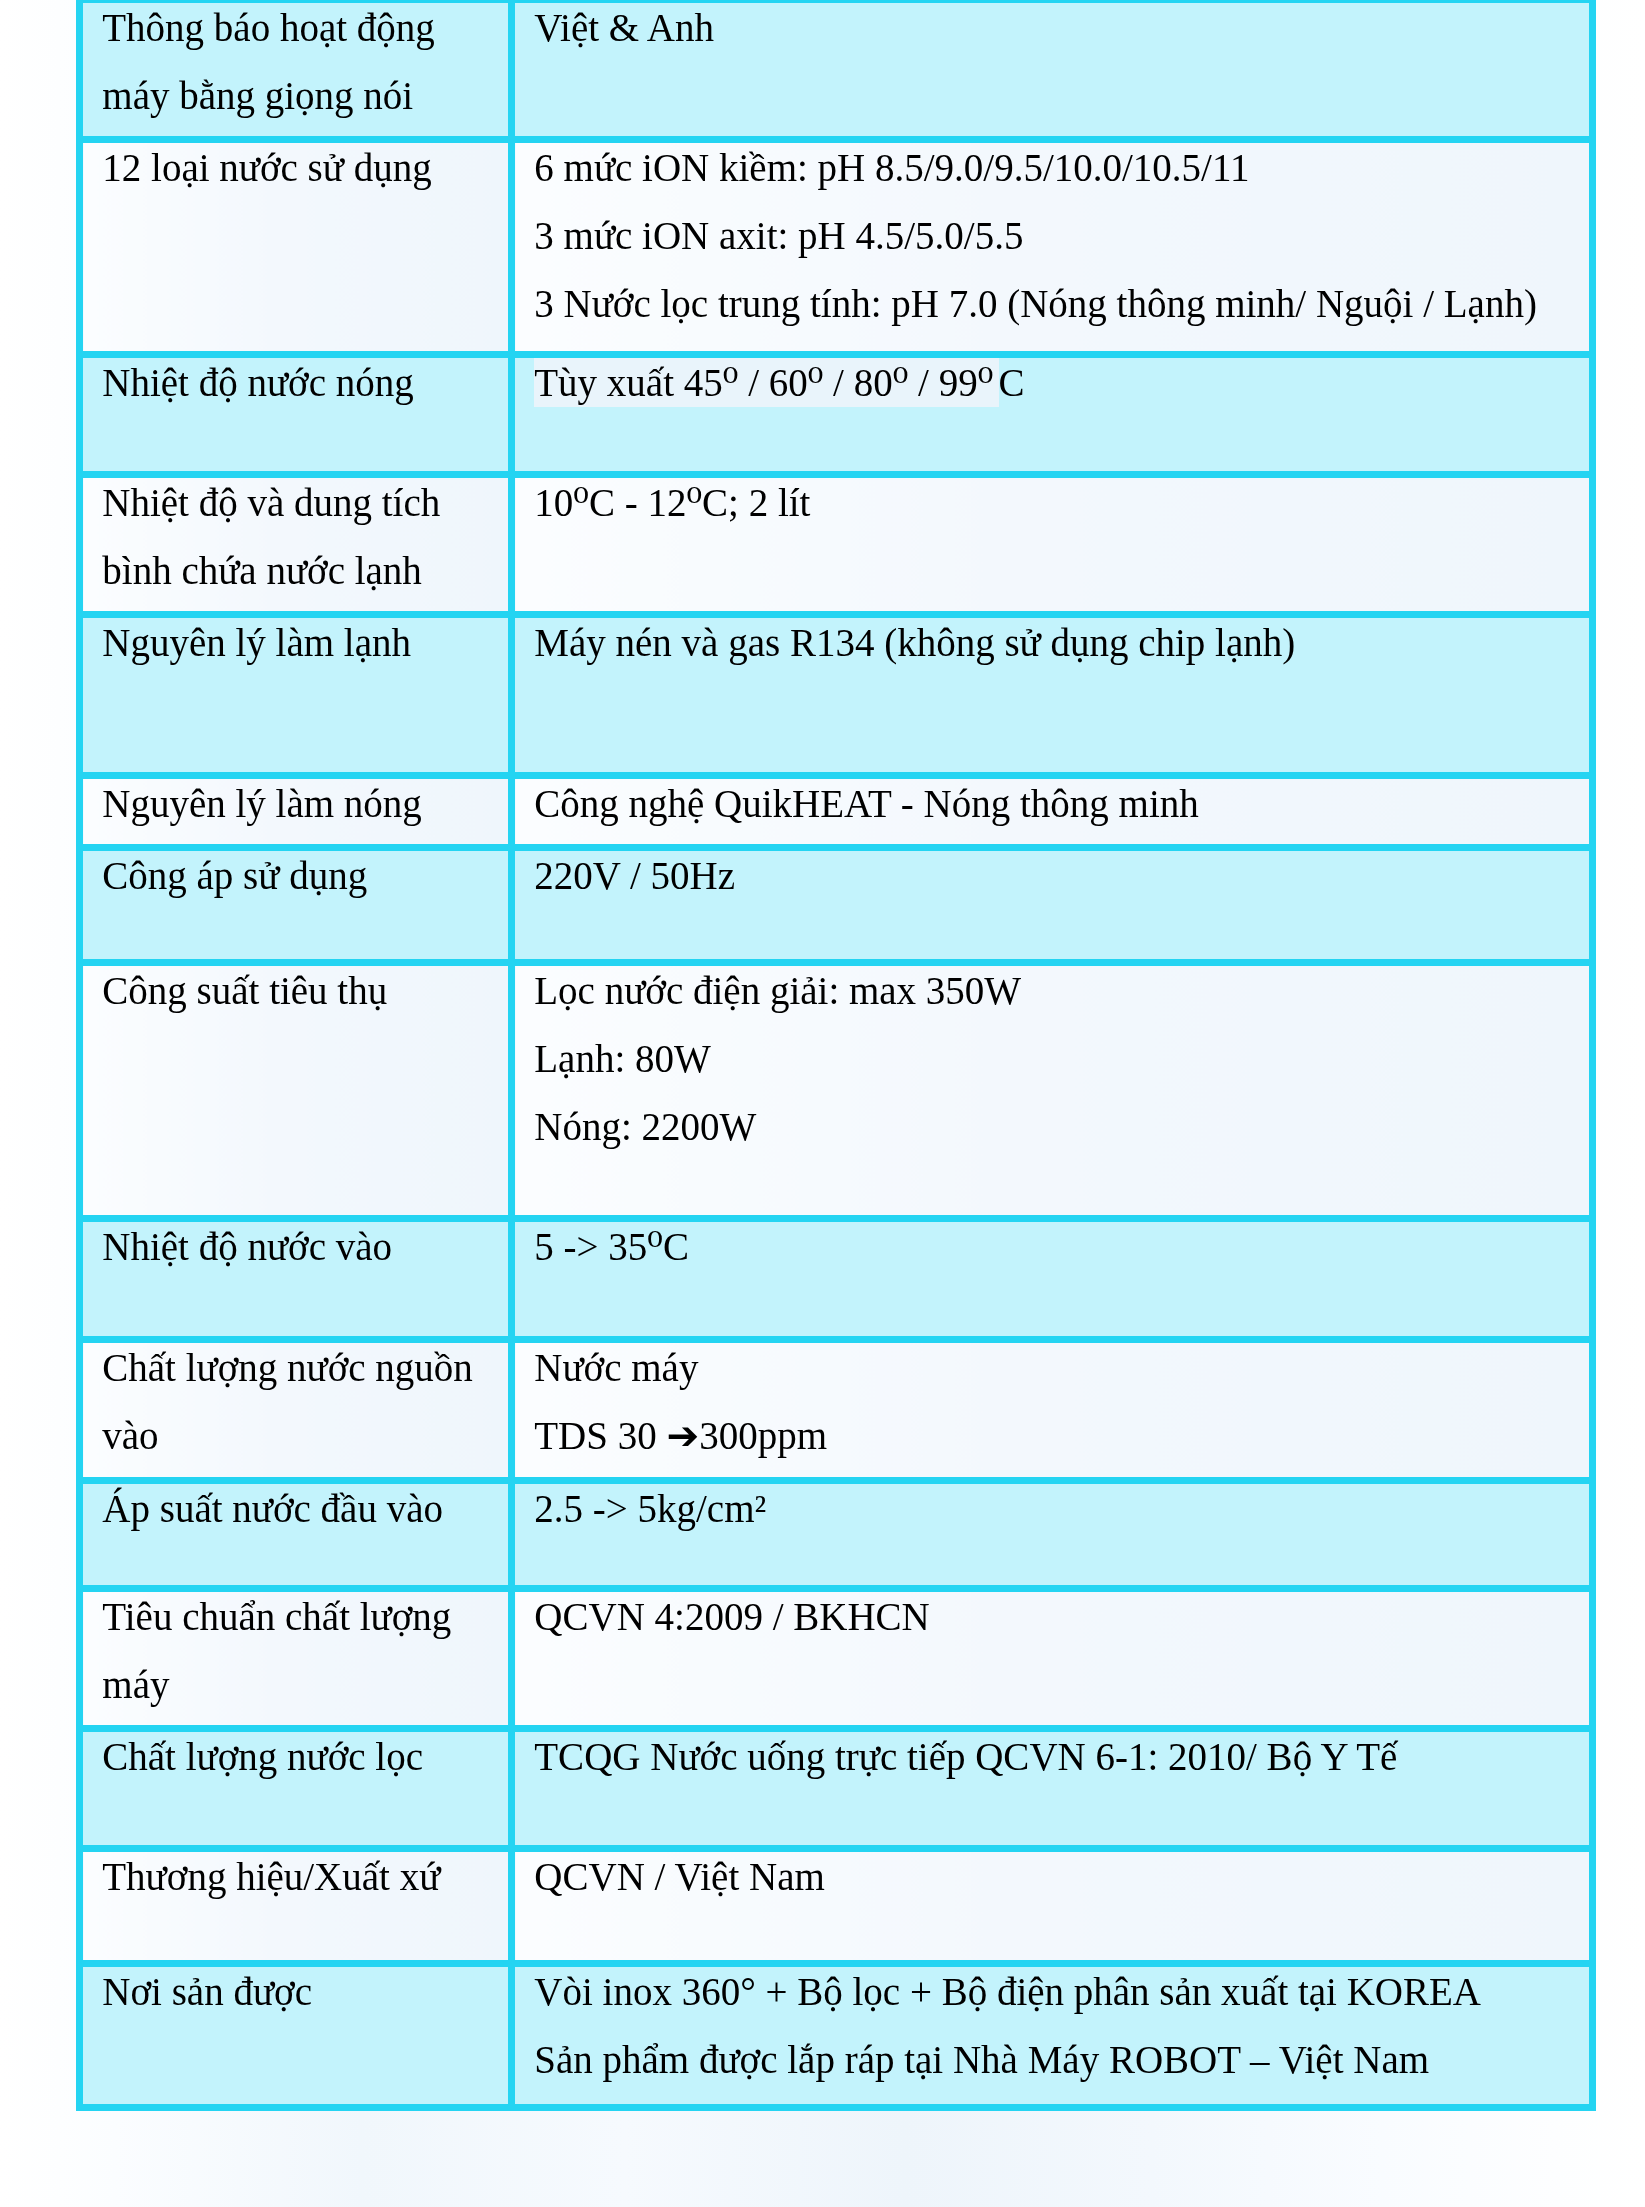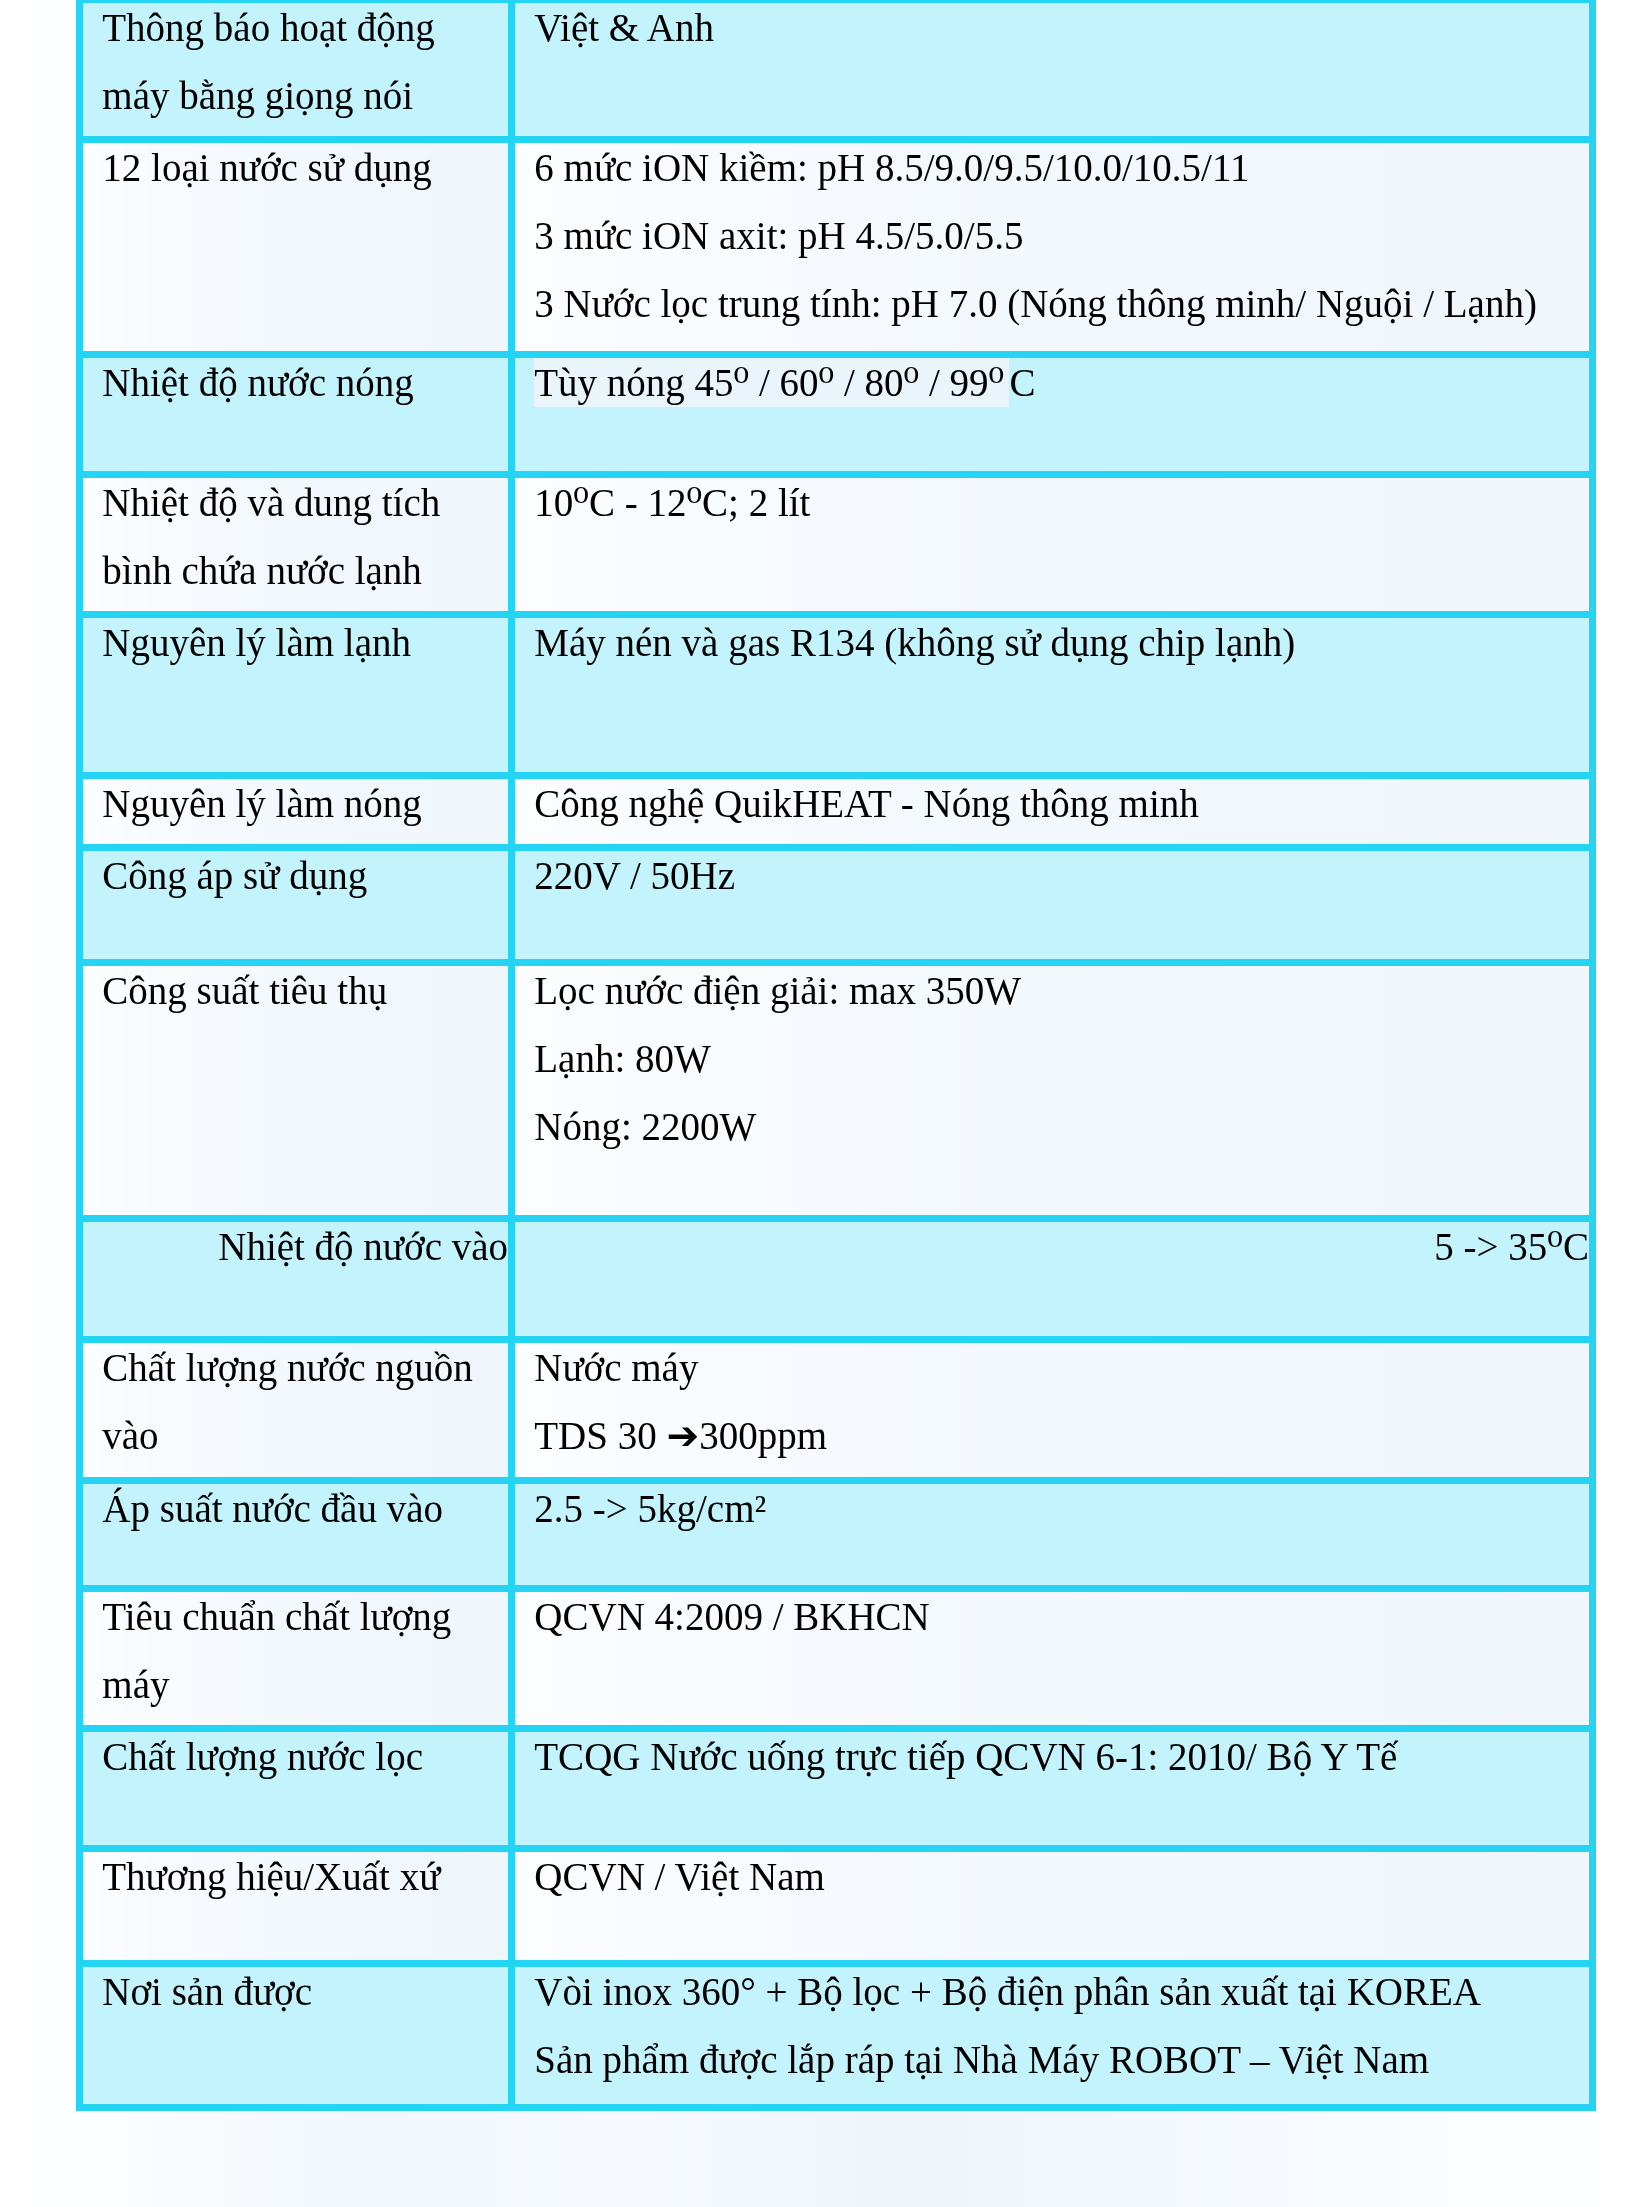--- a/index.html
+++ b/index.html
@@ -48,21 +48,21 @@
   }
   
   tbody tr:nth-child(1){height:140px;}
   tbody tr:nth-child(2){height:215px;}
   tbody tr:nth-child(3){height:120px;}
   tbody tr:nth-child(4){height:140px;}
   tbody tr:nth-child(5){height:161px;}
   tbody tr:nth-child(6){height:72px;}
   tbody tr:nth-child(7){height:115px;}
   tbody tr:nth-child(8){height:256px;}
-  tbody tr:nth-child(9){height:121px;text-align:right;}
+  tbody tr:nth-child(9){height:121px;}
   tbody tr:nth-child(10){height:141px;}
   tbody tr:nth-child(11){height:108px;}
   tbody tr:nth-child(12){height:140px;}
   tbody tr:nth-child(13){height:120px;}
   tbody tr:nth-child(14){height:115px;}
   tbody tr:nth-child(15){height:144px;}
 </style>
 </head>
 <body>
 
@@ -89,21 +89,21 @@
           <div class="cell-line">6 mức iON kiềm: pH 8.5/9.0/9.5/10.0/10.5/11</div>
           <div class="cell-line">3 mức iON axit: pH 4.5/5.0/5.5</div>
           <div class="cell-line">3 Nước lọc trung tính: pH 7.0 (Nóng thông minh/ Nguội / Lạnh)</div>
         </td>
   </tr>
       <tr class="cyan">
     <td class="label-cell">
           <div class="cell-line">Nhiệt độ nước nóng</div>
         </td>
     <td class="value-cell">
-          <div class="cell-line"><span class="hl">Tùy nóng 45⁰ / 60⁰ / 80⁰ / 99⁰</span><span>C</span></div>
+          <div class="cell-line"><span class="hl">Tùy xuất 45⁰ / 60⁰ / 80⁰ / 99⁰</span><span>C</span></div>
         </td>
   </tr>
       <tr class="light">
     <td class="label-cell">
           <div class="cell-line">Nhiệt độ và dung tích</div>
           <div class="cell-line">bình chứa nước lạnh</div>
         </td>
     <td class="value-cell">
           <div class="cell-line">10⁰C - 12⁰C; 2 lít</div>
         </td>

